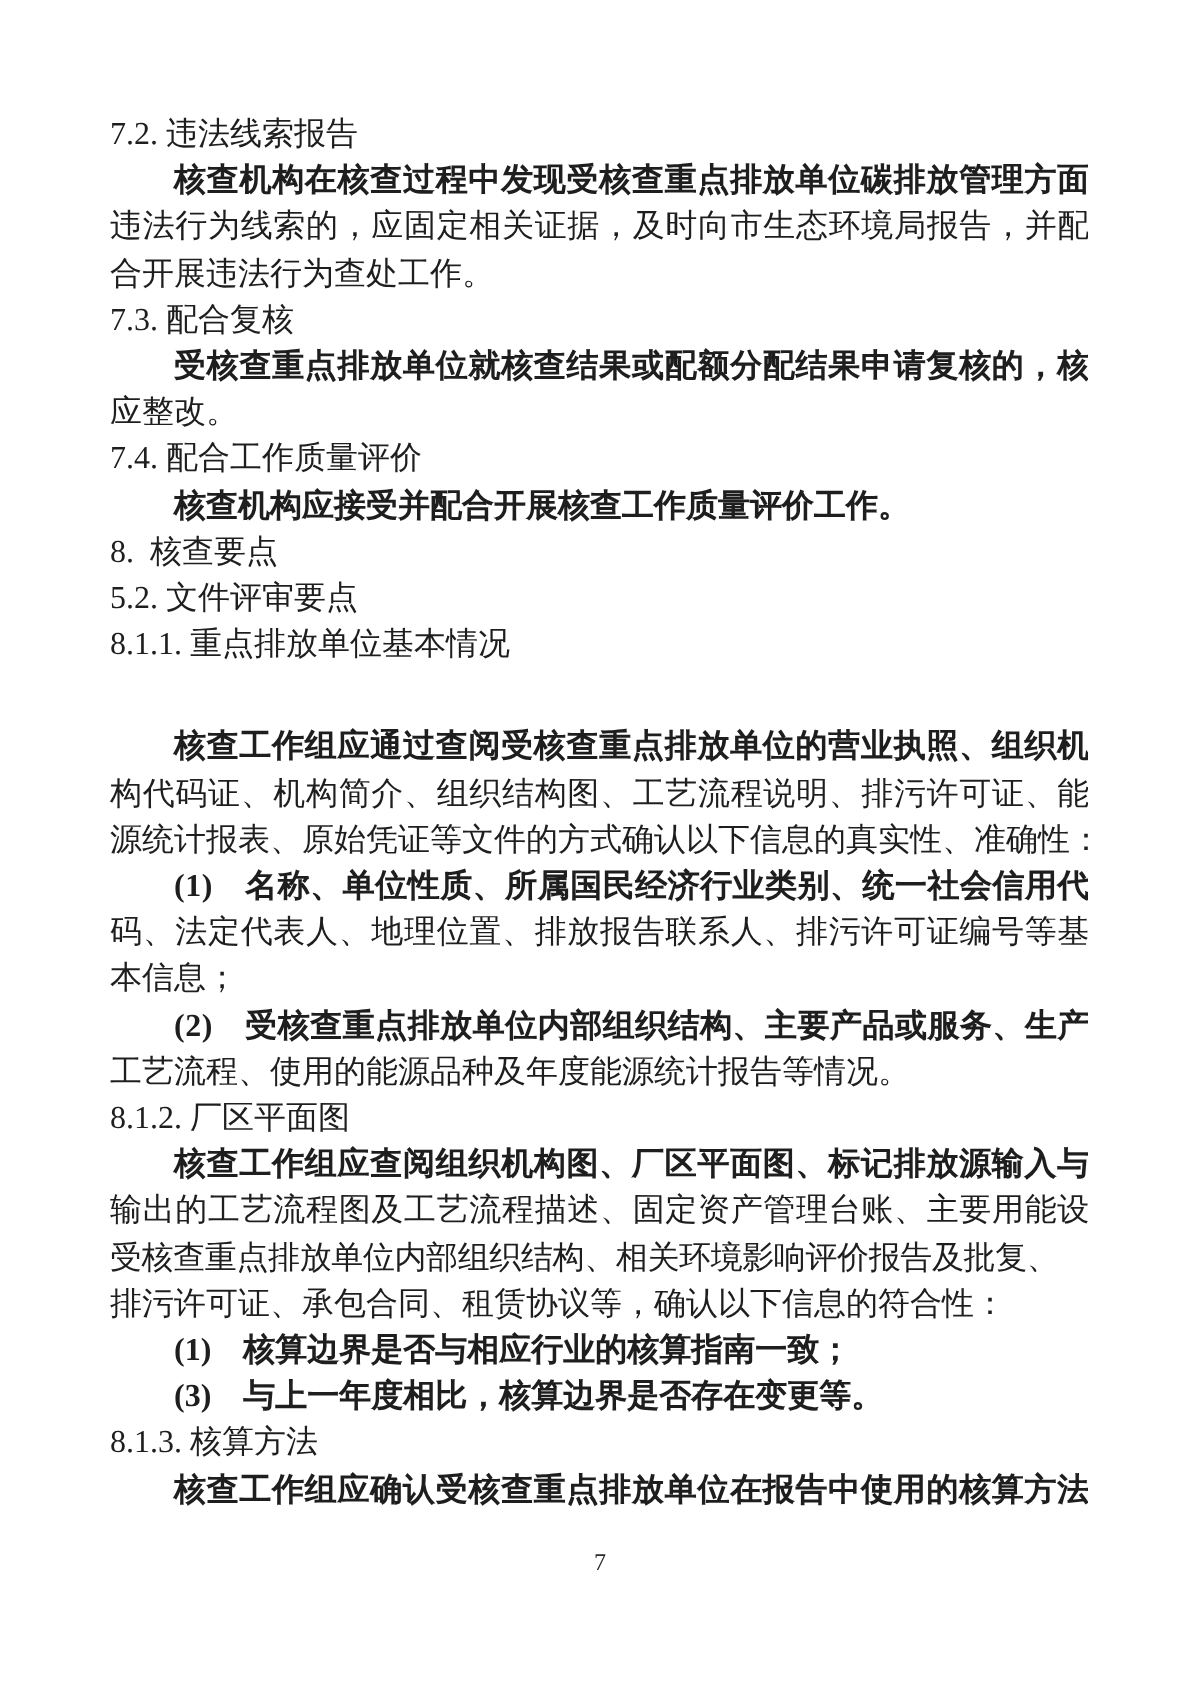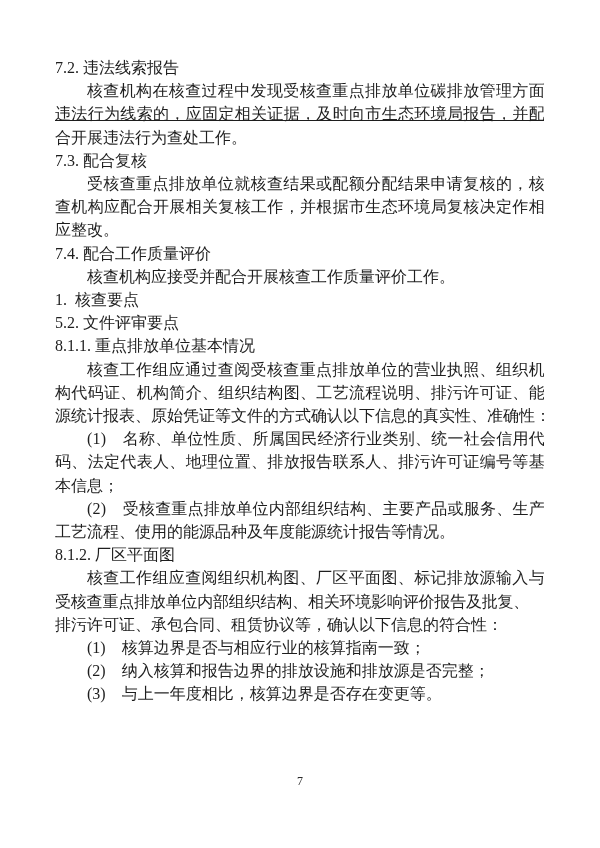--- a/index.html
+++ b/index.html
@@ -26,20 +26,21 @@
     width: 490px;
   }
   .line {
     font-size: 16px;
     line-height: 23.2px;
     white-space: pre;
     color: #1e1e1e;
   }
   .line.indent {
     padding-left: 32px;
+    font-weight: bold;
   }
   .line span {
     display: inline-block;
     white-space: pre;
   }
   .pagenum {
     position: absolute;
     left: 0;
     top: 774px;
     width: 600px;
@@ -49,41 +50,42 @@
     color: #2a2a2a;
   }
 </style>
 </head>
 <body>
 
 <div class="page">
   <div class="content">
       <div class="line"><span>7.2. 违法线索报告</span></div>
       <div class="line indent fill"><span style="letter-spacing: 0.357px;">核查机构在核查过程中发现受核查重点排放单位碳排放管理方面</span></div>
-      <div class="line fill"><span style="letter-spacing: 0.333px; text-decoration: underline;">违法行为线索的，应固定相关证据，及时向市生态环境局报告，并配</span></div>
+      <div class="line fill"><span style="letter-spacing: 0.333px;">违法行为线索的，应固定相关证据，及时向市生态环境局报告，并配</span></div>
       <div class="line"><span>合开展违法行为查处工作。</span></div>
       <div class="line"><span>7.3. 配合复核</span></div>
       <div class="line indent fill"><span style="letter-spacing: 0.357px;">受核查重点排放单位就核查结果或配额分配结果申请复核的，核</span></div>
-      <div class="line fill"><span style="letter-spacing: 0.333px;">查机构应配合开展相关复核工作，并根据市生态环境局复核决定作相</span></div>
       <div class="line"><span>应整改。</span></div>
       <div class="line"><span>7.4. 配合工作质量评价</span></div>
       <div class="line indent"><span>核查机构应接受并配合开展核查工作质量评价工作。</span></div>
-      <div class="line"><span>1.  核查要点</span></div>
+      <div class="line"><span>8.  核查要点</span></div>
       <div class="line"><span>5.2. 文件评审要点</span></div>
       <div class="line"><span>8.1.1. 重点排放单位基本情况</span></div>
-      <div class="line indent fill"><span style="letter-spacing: 0.357px;">核查工作组应通过查阅受核查重点排放单位的营业执照、组织机</span></div>
+      <div class="line indent fill"><span style="letter-spacing: 0.357px; margin-top: 28px;">核查工作组应通过查阅受核查重点排放单位的营业执照、组织机</span></div>
       <div class="line fill"><span style="letter-spacing: 0.333px;">构代码证、机构简介、组织结构图、工艺流程说明、排污许可证、能</span></div>
       <div class="line"><span>源统计报表、原始凭证等文件的方式确认以下信息的真实性、准确性：</span></div>
       <div class="line indent fill"><span style="letter-spacing: 0.245px;">(1)　名称、单位性质、所属国民经济行业类别、统一社会信用代</span></div>
       <div class="line fill"><span style="letter-spacing: 0.333px;">码、法定代表人、地理位置、排放报告联系人、排污许可证编号等基</span></div>
       <div class="line"><span>本信息；</span></div>
       <div class="line indent fill"><span style="letter-spacing: 0.245px;">(2)　受核查重点排放单位内部组织结构、主要产品或服务、生产</span></div>
       <div class="line"><span>工艺流程、使用的能源品种及年度能源统计报告等情况。</span></div>
       <div class="line"><span>8.1.2. 厂区平面图</span></div>
       <div class="line indent fill"><span style="letter-spacing: 0.357px;">核查工作组应查阅组织机构图、厂区平面图、标记排放源输入与</span></div>
+      <div class="line fill"><span style="letter-spacing: 0.333px;">输出的工艺流程图及工艺流程描述、固定资产管理台账、主要用能设</span></div>
       <div class="line fill"><span style="letter-spacing: -0.194px;">受核查重点排放单位内部组织结构、相关环境影响评价报告及批复、</span></div>
       <div class="line"><span>排污许可证、承包合同、租赁协议等，确认以下信息的符合性：</span></div>
       <div class="line indent"><span>(1)　核算边界是否与相应行业的核算指南一致；</span></div>
-      <div class="line indent"><span>(2)　纳入核算和报告边界的排放设施和排放源是否完整；</span></div>
       <div class="line indent"><span>(3)　与上一年度相比，核算边界是否存在变更等。</span></div>
+      <div class="line"><span>8.1.3. 核算方法</span></div>
+      <div class="line indent fill"><span style="letter-spacing: 0.357px;">核查工作组应确认受核查重点排放单位在报告中使用的核算方法</span></div>
     </div>
   <div class="pagenum">7</div>
 </div>
 
 </body></html>

